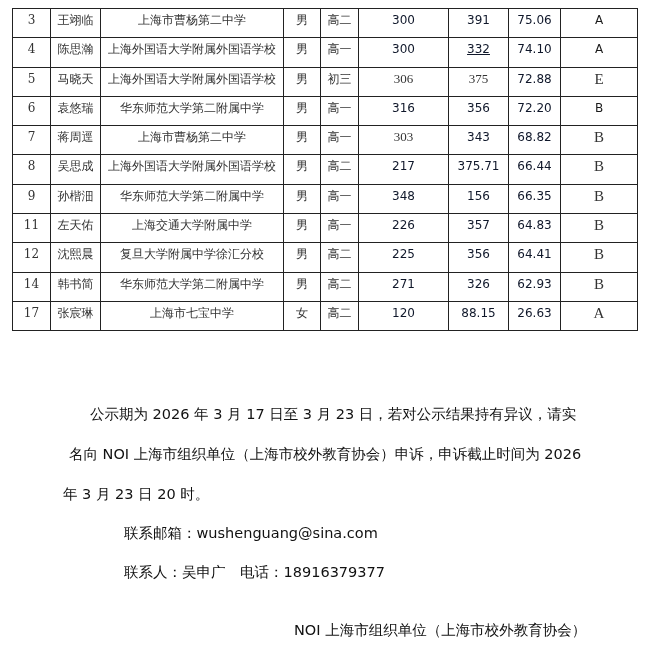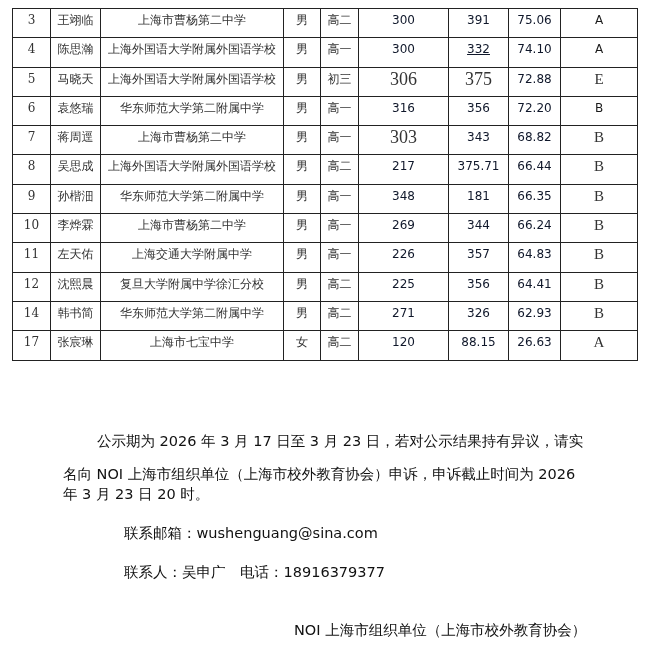--- a/index.html
+++ b/index.html
@@ -17,21 +17,21 @@
     padding: 0;
     text-align: center;
     vertical-align: top;
     font-size: 12px;
     line-height: 22px;
     white-space: nowrap;
     overflow: hidden;
   }
   td.serif { font-family: "DejaVu Serif", "Liberation Serif", serif; font-size: 11.5px; color: #333; }
   td.num { font-family: "DejaVu Sans", "Liberation Sans", sans-serif; font-size: 15px; color: #0f172a; }
-  td.num.thin { font-family: "Liberation Serif", "DejaVu Serif", serif; font-size: 18px; color: #333; }
+  td.num.thin { font-family: "Liberation Serif", "DejaVu Serif", serif; font-size: 13px; color: #333; }
   td.grade { font-family: "DejaVu Sans", "Liberation Sans", sans-serif; font-size: 15px; }
   td.grade.thin { font-family: "Liberation Serif", "DejaVu Serif", serif; font-size: 15px; color: #333; }
   td.left-align { text-align: left; padding-left: 6px; text-decoration: underline; }
 
   .notice {
     position: absolute;
     font-family: "DejaVu Sans", "Liberation Sans", sans-serif;
     font-size: 14.5px;
     color: #111;
     white-space: nowrap;
@@ -120,33 +120,22 @@
           <td class="num">66.44</td>
           <td class="grade thin">B</td>
         </tr>
         <tr>
           <td class="serif">9</td>
           <td class="serif">孙楷沺</td>
           <td class="serif">华东师范大学第二附属中学</td>
           <td class="serif">男</td>
           <td class="serif">高一</td>
           <td class="num">348</td>
-          <td class="num">181</td>
+          <td class="num">156</td>
           <td class="num">66.35</td>
-          <td class="grade thin">B</td>
-        </tr>
-        <tr>
-          <td class="serif">10</td>
-          <td class="serif">李烨霖</td>
-          <td class="serif">上海市曹杨第二中学</td>
-          <td class="serif">男</td>
-          <td class="serif">高一</td>
-          <td class="num">269</td>
-          <td class="num">344</td>
-          <td class="num">66.24</td>
           <td class="grade thin">B</td>
         </tr>
         <tr>
           <td class="serif">11</td>
           <td class="serif">左天佑</td>
           <td class="serif">上海交通大学附属中学</td>
           <td class="serif">男</td>
           <td class="serif">高一</td>
           <td class="num">226</td>
           <td class="num">357</td>
@@ -183,18 +172,18 @@
           <td class="serif">高二</td>
           <td class="num">120</td>
           <td class="num">88.15</td>
           <td class="num">26.63</td>
           <td class="grade thin">A</td>
         </tr>
       </tbody>
   </table>
 </div>
 
-<div class="notice" style="left:97px; top:405px;margin-top:27px;">公示期为 2026 年 3 月 17 日至 3 月 23 日，若对公示结果持有异议，请实</div>
-<div class="notice" style="left:63px; top:445px;margin-top:20px;">名向 NOI 上海市组织单位（上海市校外教育协会）申诉，申诉截止时间为 2026</div>
+<div class="notice" style="left:90px; top:405px;">公示期为 2026 年 3 月 17 日至 3 月 23 日，若对公示结果持有异议，请实</div>
+<div class="notice" style="left:69px; top:445px;">名向 NOI 上海市组织单位（上海市校外教育协会）申诉，申诉截止时间为 2026</div>
 <div class="notice" style="left:63px; top:485px;">年 3 月 23 日 20 时。</div>
 <div class="notice" style="left:124px; top:524px;">联系邮箱：wushenguang@sina.com</div>
 <div class="notice" style="left:124px; top:563px;">联系人：吴申广　电话：18916379377</div>
 <div class="notice" style="left:294px; top:621px;">NOI 上海市组织单位（上海市校外教育协会）</div>
 
 </body></html>

